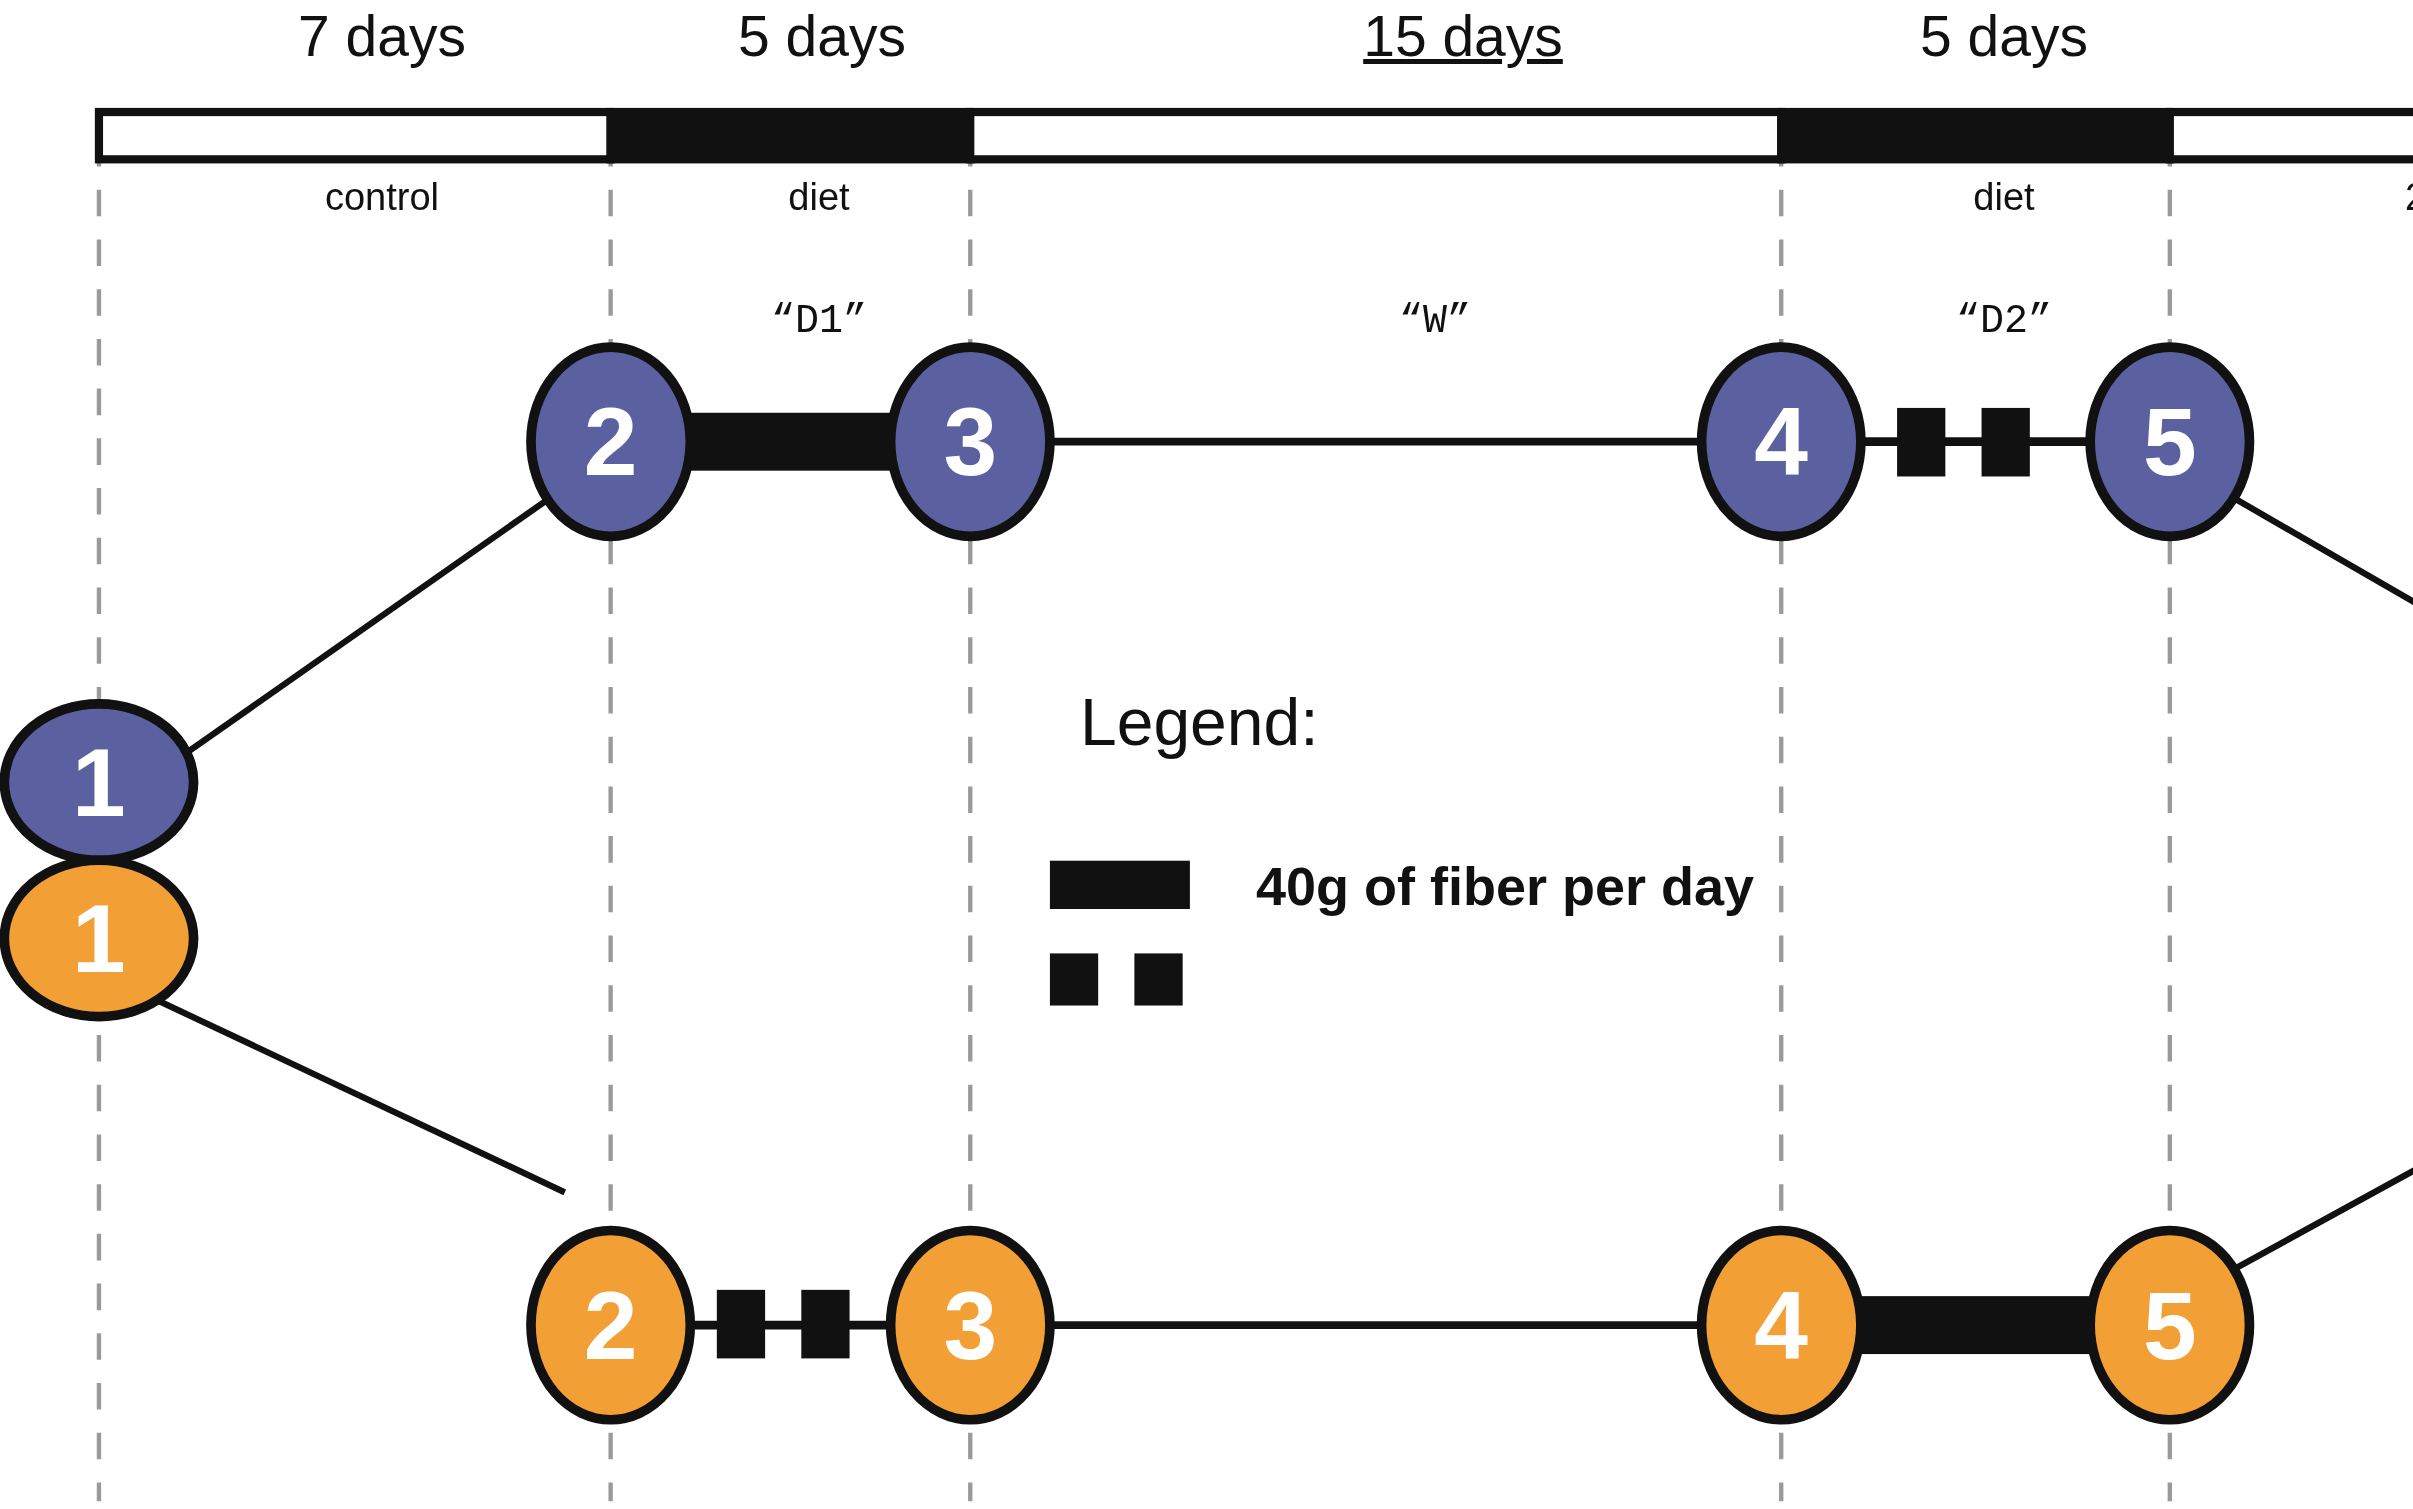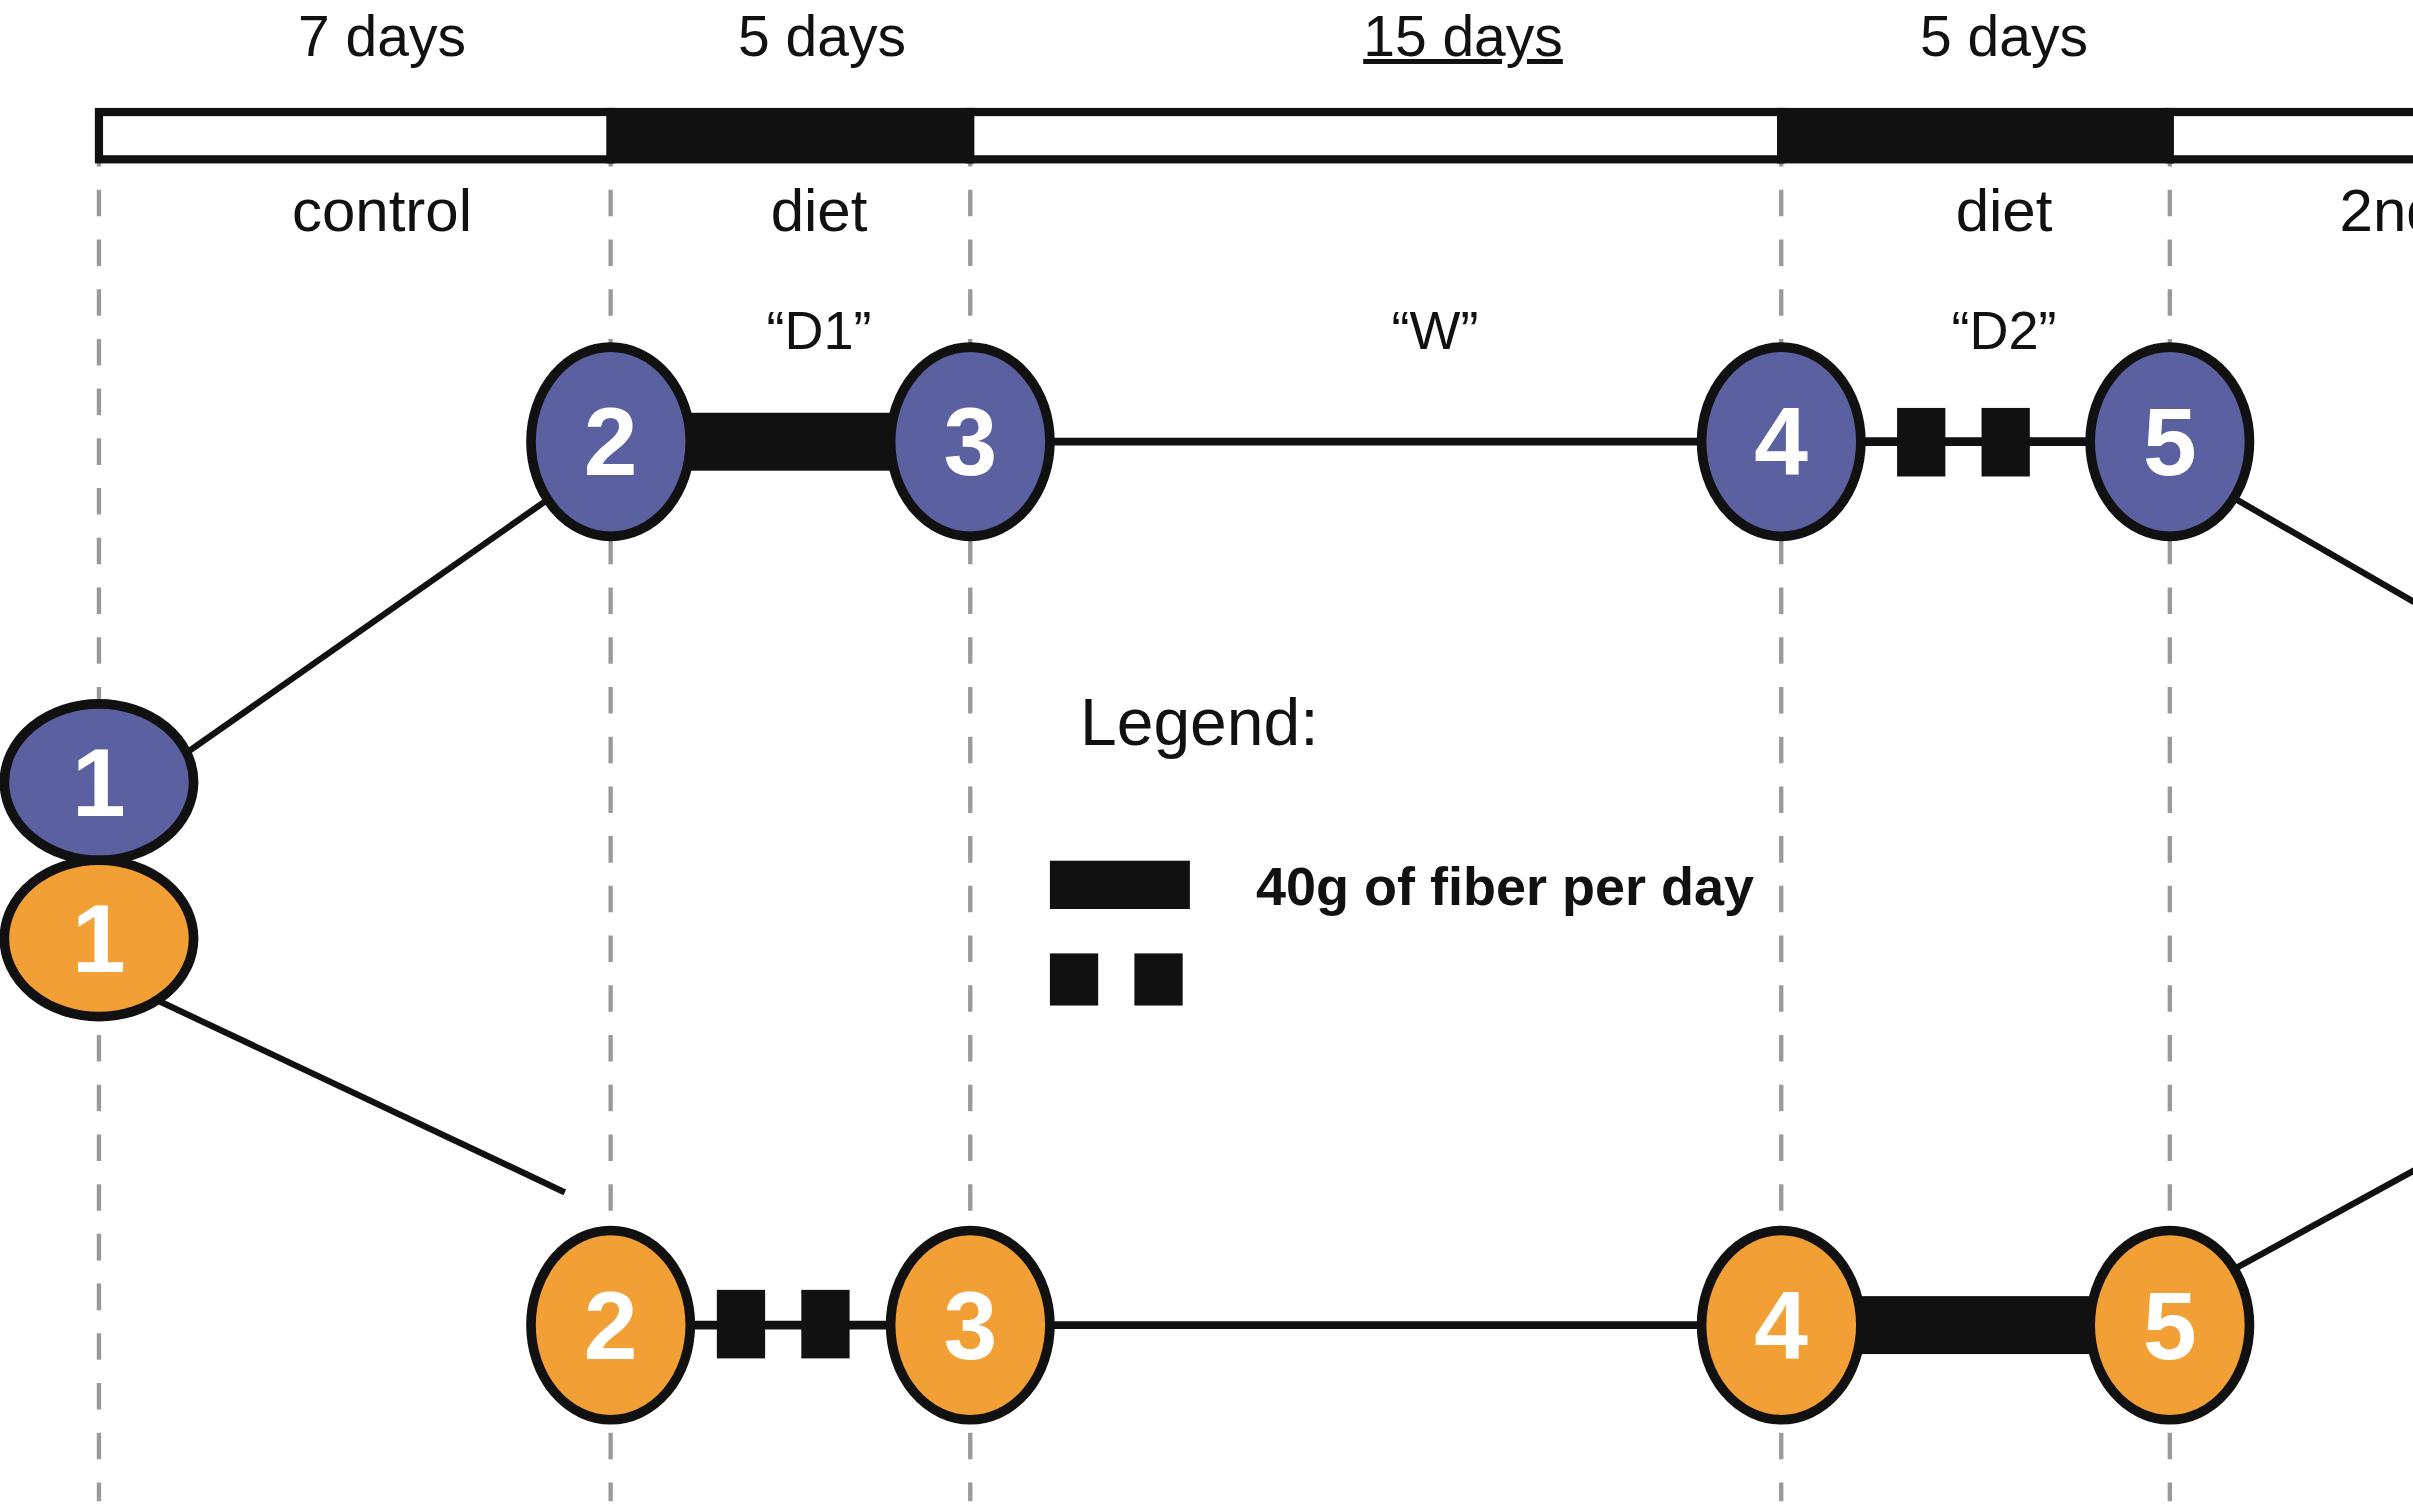--- a/index.html
+++ b/index.html
@@ -1,22 +1,22 @@
 <!DOCTYPE html>
 <html style="font-size:7.7px"><head>
 <meta charset="utf-8">
 <style>
   html,body{margin:0;padding:0;background:#fff;}
   body{width:2877px;height:1510px;font-family:"Liberation Sans",sans-serif;overflow:hidden;}
   #stage{position:relative;width:2877px;height:1510px;background:#fff;}
   #svgroot{position:absolute;left:0;top:0;width:2877px;height:1510px;}
   .txt{position:absolute;white-space:nowrap;color:#111;font-family:"Liberation Sans",sans-serif;margin-left:30px;}
   .dur{font-size:57px;}
-  .phase{font-size:60px;}
-  .codelbl{font-size:54px;}
+  .phase{font-size:38px;}
+  .codelbl{font-size:40px;font-family:Liberation Mono, monospace;}
   .legend-title{font-size:66px;}
   .legend-lbl{font-size:54px;font-weight:bold;}
   .ctr{transform:translateX(-50%);}
 </style>
 </head>
 <body>
 
 <div id="stage">
 
   <svg id="svgroot" viewBox="0 0 5960 3128" xmlns="http://www.w3.org/2000/svg">

